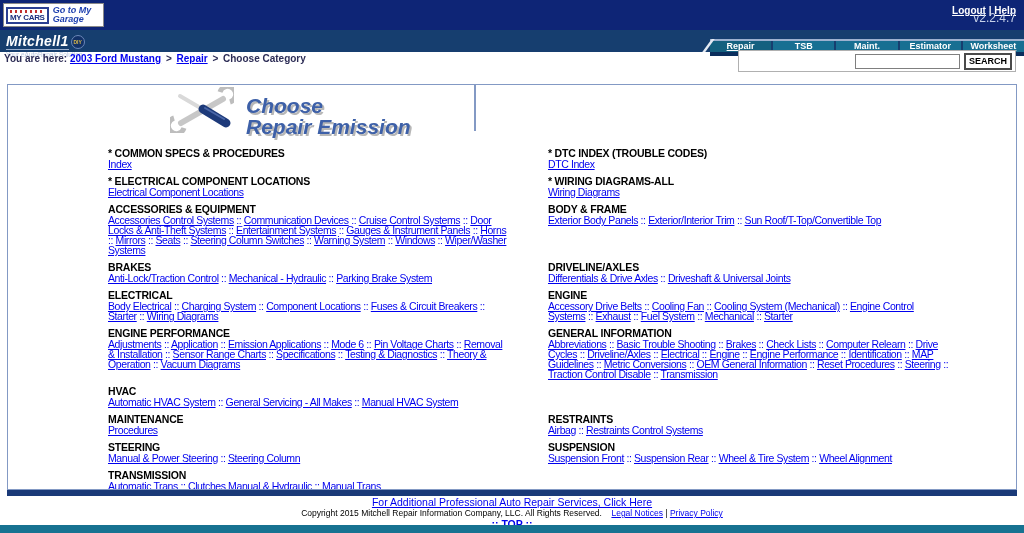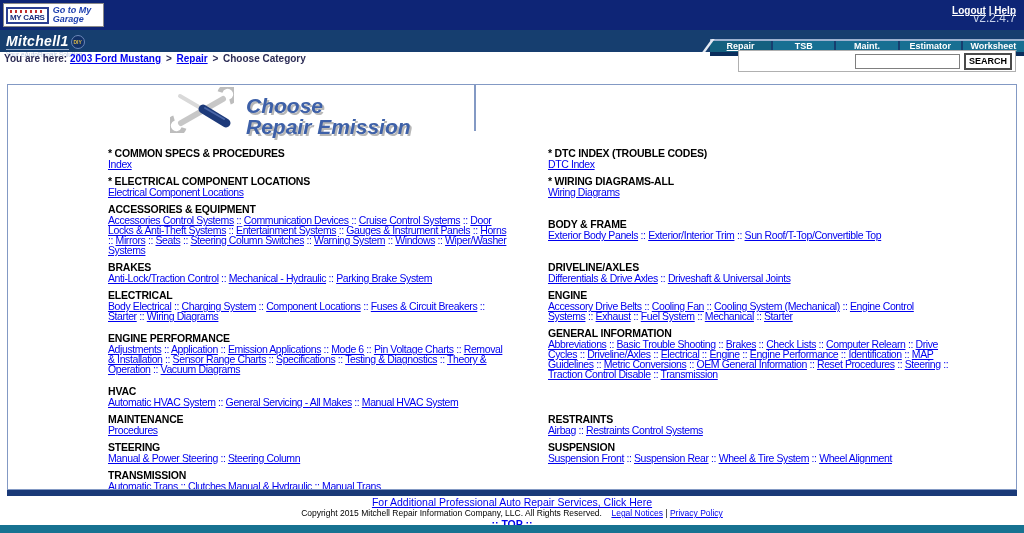--- a/index.html
+++ b/index.html
@@ -68,21 +68,21 @@
   }
   .v-divider { position:absolute; left:466px; top:0; width:2px; height:46px; background:var(--border-blue,#8399c4); }
   .title-row { margin:4px 0 0 162px; display:flex; align-items:flex-end; gap:12px; height:48px; }
   .title-text {
     font-size:21px; font-weight:bold; font-style:italic; line-height:21px;
     color:var(--title-blue,#3d60a8); text-shadow:2px 2px 0 #b7b7b7; padding-top:2px;
   }
 
   
   .cat-grid { margin:11px 0 0 100px; }
-  .cat-row { display:flex; margin-bottom:7px;align-items:center; }
+  .cat-row { display:flex; margin-bottom:7px; }
   .cat-cell { width:440px; }
   .cat-header { font-size:10.5px; font-weight:bold; color:#000; line-height:11px; letter-spacing:-0.2px; }
   .cat-links { font-size:10.5px; line-height:10px; max-width:402px; letter-spacing:-0.4px; }
   .cat-link { color:var(--link-blue,#0000ee); text-decoration:underline; }
   .sep { color:var(--link-blue,#0000ee); text-decoration:none; }
 
   
   .panel-bottom-bar { position:absolute; top:490px; left:7px; width:1010px; height:6px; background:var(--panel-bottom,#1a3a78); }
   .footer { position:absolute; top:497px; left:0; width:1024px; text-align:center; }
   .footer-promo { font-size:10.5px; line-height:11px; }

